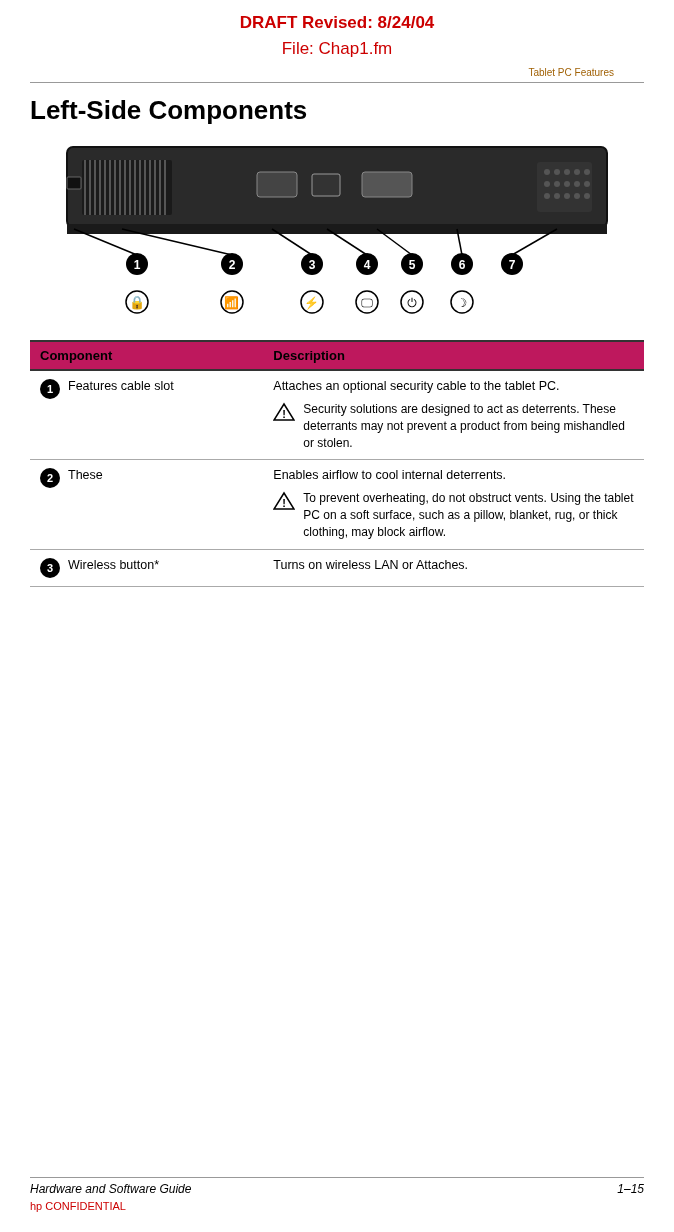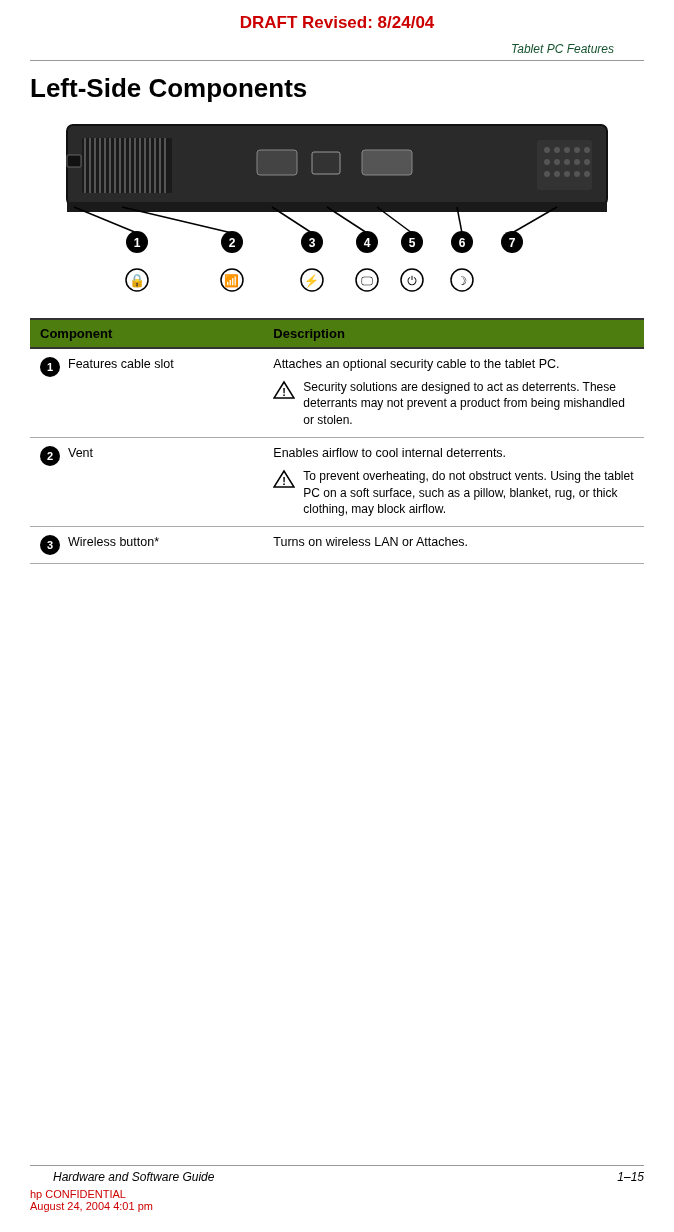--- a/index.html
+++ b/index.html
@@ -23,23 +23,22 @@
     }
     .page-header .draft-line {
       font-weight: bold;
       color: #cc0000;
     }
 
     
     .top-right-label {
       text-align: right;
       padding-right: 30px;
-      font-size: 12px;
-      font-style: italic;
-      color: #14532d;
+      font-size: 10px;
+      color: #a16207;
       margin-top: 2px;
       border-bottom: 1px solid #999;
       padding-bottom: 4px;
       margin-bottom: 12px;
       margin-left: 30px;
       margin-right: 30px;
     }
 
     
     .page-title {
@@ -62,21 +61,21 @@
       height: 180px;
     }
 
     
     .component-table {
       width: calc(100% - 60px);
       margin: 0 30px;
       border-collapse: collapse;
     }
     .component-table thead tr {
-      background: #4d7c0f;
+      background: #be185d;
       border-top: 2px solid #333;
       border-bottom: 2px solid #333;
     }
     .component-table thead th {
       padding: 6px 10px;
       font-weight: bold;
       font-size: 13px;
       text-align: left;
     }
     .component-table thead th:first-child {
@@ -143,38 +142,38 @@
     .footer-top {
       border-top: 1px solid #999;
       display: flex;
       justify-content: space-between;
       padding-top: 4px;
       margin-bottom: 4px;
     }
     .footer-left {
       font-style: italic;
       font-size: 12px;
-      margin-left: 23px;
     }
     .footer-right {
       font-size: 12px;
       font-style: italic;
     }
     .footer-bottom {
       text-align: left;
       font-size: 11px;
       color: #cc0000;
       margin-top: 4px;
     }
   </style>
 </head>
 <body>
 
 <div class="page-header">
   <div class="draft-line">DRAFT Revised: 8/24/04</div>
+  <div>File: Chap1.fm</div>
 </div>
 
 <div class="top-right-label">Tablet PC Features</div>
 
 <div class="page-title">Left-Side Components</div>
 
 <div class="diagram-area">
   <svg class="diagram-svg" viewBox="0 0 560 180" xmlns="http://www.w3.org/2000/svg">
 
     <rect x="10" y="5" width="540" height="80" rx="6" ry="6" fill="#2a2a2a" stroke="#111" stroke-width="2"></rect>
@@ -302,21 +301,21 @@
         <polygon points="11,2 21,18 1,18" fill="none" stroke="#000" stroke-width="1.5"></polygon>
         <text x="11" y="16" text-anchor="middle" font-size="11" font-weight="bold" fill="#000">!</text>
       </svg>
       <span>Security solutions are designed to act as deterrents. These deterrants may not prevent a product from being mishandled or stolen.</span>
     </div></td>
       </tr>
       <tr>
         <td>
           <div class="component-name-cell">
     <span class="num-circle">2</span>
-    <span>Vent</span>
+    <span>These</span>
   </div>
         </td>
         <td><span>Enables airflow to cool internal deterrents.</span><div class="caution-note">
       <svg class="caution-triangle" viewBox="0 0 22 20" xmlns="http://www.w3.org/2000/svg">
         <polygon points="11,2 21,18 1,18" fill="none" stroke="#000" stroke-width="1.5"></polygon>
         <text x="11" y="16" text-anchor="middle" font-size="11" font-weight="bold" fill="#000">!</text>
       </svg>
       <span>To prevent overheating, do not obstruct vents. Using the tablet PC on a soft surface, such as a pillow, blanket, rug, or thick clothing, may block airflow.</span>
     </div></td>
       </tr>
@@ -332,15 +331,14 @@
     </tbody>
 </table>
 
 <div class="page-footer">
   <div class="footer-top">
     <span class="footer-left">Hardware and Software Guide</span>
     <span class="footer-right">1–15</span>
   </div>
   <div class="footer-bottom">
     <div>hp CONFIDENTIAL</div>
-    <div>August 24, 2004 4:01 pm</div>
   </div>
 </div>
 
 </body></html>

